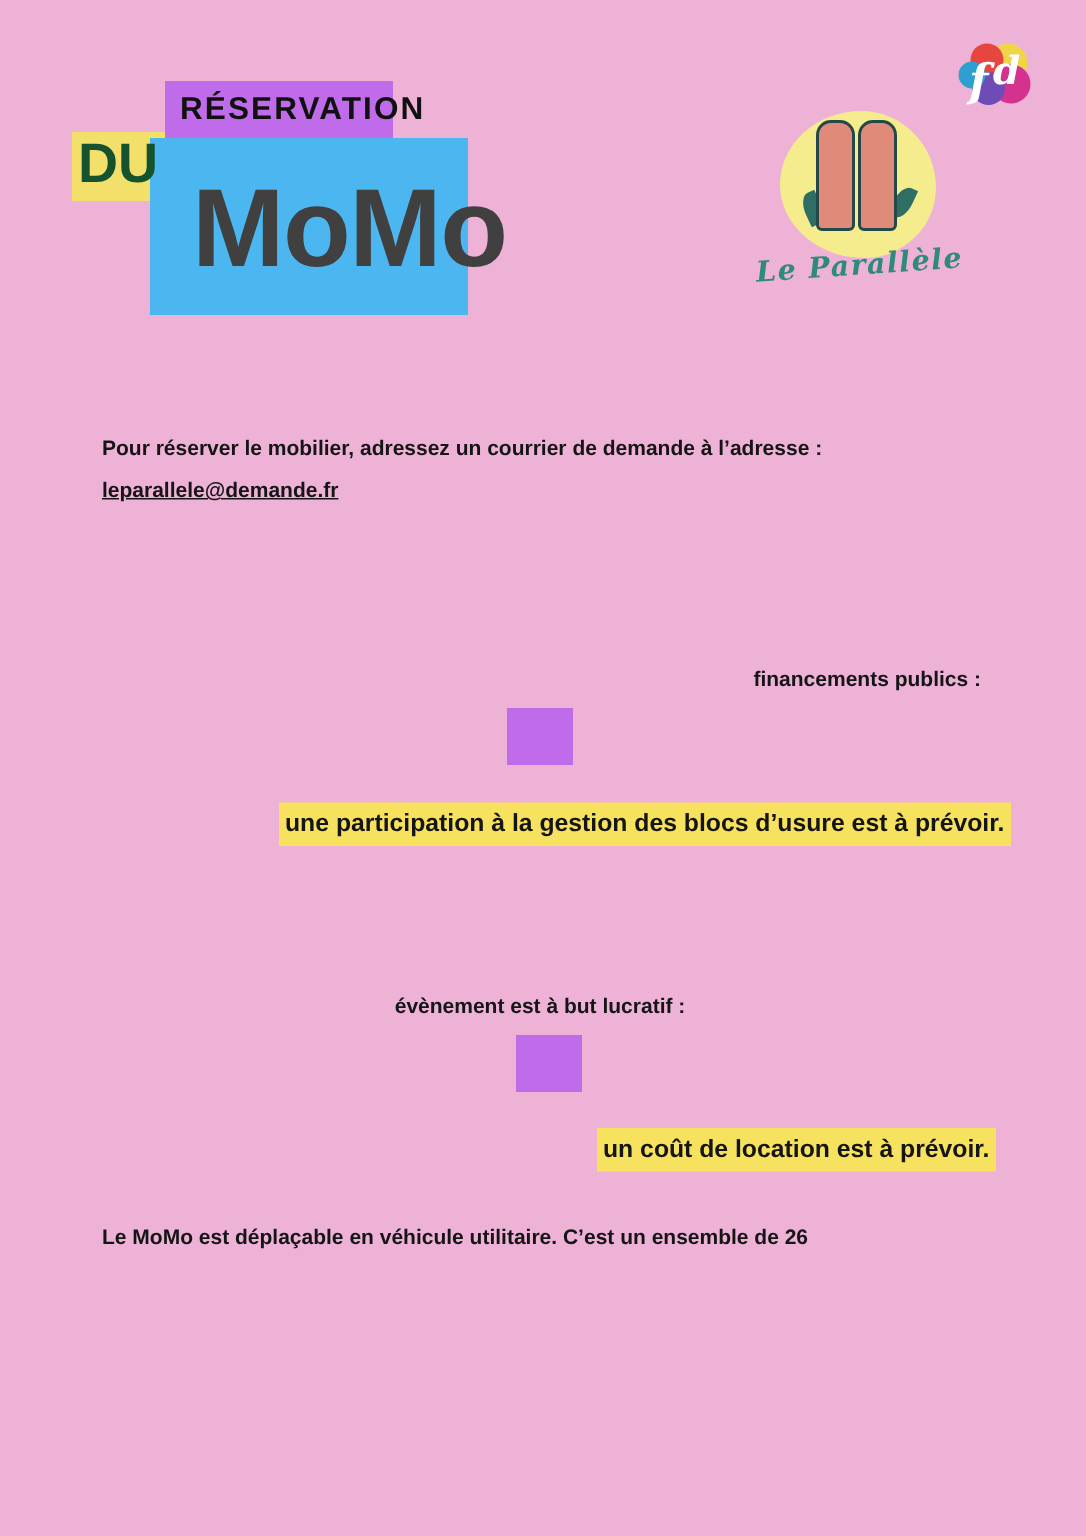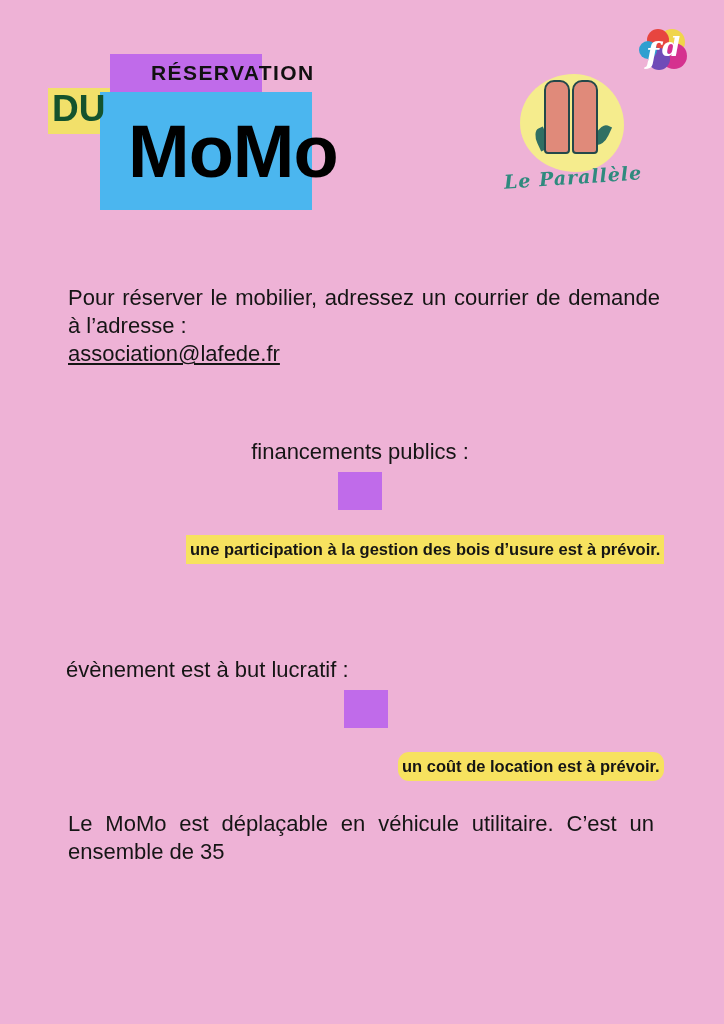--- a/index.html
+++ b/index.html
@@ -59,29 +59,28 @@
   }
   .txt-reservation {
     position: absolute;
     left: 120px;
     top: 58px;
     font-size: 21px;
     font-weight: bold;
     color: #111;
     letter-spacing: 1.4px;
     line-height: 30px;
-    margin-left: 31px;
   }
   .txt-momo {
     position: absolute;
     left: 128px;
     top: 104px;
     font-size: 74px;
     font-weight: bold;
-    color: #000000;
+    color: #404040;
     letter-spacing: -1px;
     line-height: 96px;
   }
 
   
   .logo-fd {
     position: absolute;
     right: 34px;
     top: 26px;
     width: 62px;
@@ -133,43 +132,43 @@
     font-weight: bold;
     font-size: 19px;
     color: #2f8a7e;
     letter-spacing: 1px;
     transform: rotate(-4deg);
   }
 
   
   .para {
     position: absolute;
-    font-weight: normal;
+    font-weight: bold;
     color: #151515;
-    font-size: 22px;
+    font-size: 14px;
     line-height: 28px;
   }
   .p-reserve {
     left: 68px;
     top: 284px;
     width: 592px;
     text-align: justify;
   }
   .mail {
     color: #151515;
     text-decoration: underline;
   }
 
   .p-collectif {
     left: 66px;
     top: 438px;
     width: 588px;
     text-align: justify;
   }
-  .p-collectif .line2 { text-align: center; }
+  .p-collectif .line2 { text-align: right; }
 
   .sq-purple {
     position: absolute;
     width: 44px;
     height: 38px;
     background: #c06bea;
   }
   .sq-purple.s1 { left: 338px; top: 472px; }
   .sq-purple.s2 { left: 344px; top: 690px; }
 
@@ -177,29 +176,29 @@
     position: absolute;
     font-weight: bold;
     font-size: 16.5px;
     color: #151515;
     background: #f7e25f;
     padding: 3px 4px 4px 4px;
     white-space: nowrap;
     line-height: 22px;
   }
   .hl-usure { left: 186px; top: 535px; }
-  .hl-cout  { left: 398px; top: 752px; border-radius: 11px; }
+  .hl-cout  { left: 398px; top: 752px; }
 
   .p-asso {
     left: 66px;
     top: 656px;
     width: 588px;
     text-align: justify;
   }
-  .p-asso .line2 { text-align: left; }
+  .p-asso .line2 { text-align: center; }
 
   .p-momo {
     left: 68px;
     top: 810px;
     width: 586px;
     text-align: justify;
   }
   .p-momo .line2 { text-align: left; }
 </style>
 </head>
@@ -230,30 +229,30 @@
   <div class="blob"></div>
   <div class="leaf l1"></div>
   <div class="leaf l2"></div>
   <div class="bar b1"></div>
   <div class="bar b2"></div>
   <div class="word">Le Parallèle</div>
 </div>
 
 <div class="para p-reserve">
   <span>Pour réserver le mobilier, adressez un courrier de demande à l’adresse :</span><br>
-  <span class="mail">association@lafede.fr</span>
+  <span class="mail">leparallele@demande.fr</span>
 </div>
 
 <div class="para p-collectif">
   <div class="line2">financements publics :</div>
 </div>
 <div class="sq-purple s1"></div>
-<div class="hl hl-usure">une participation à la gestion des bois d’usure est à prévoir.</div>
+<div class="hl hl-usure">une participation à la gestion des blocs d’usure est à prévoir.</div>
 
 <div class="para p-asso">
   <div class="line2">évènement est  à but lucratif :</div>
 </div>
 <div class="sq-purple s2"></div>
 <div class="hl hl-cout">un coût de location est à prévoir.</div>
 
 <div class="para p-momo">
-  <span>Le MoMo est déplaçable en véhicule utilitaire. C’est un ensemble de 35</span>
+  <span>Le MoMo est déplaçable en véhicule utilitaire. C’est un ensemble de 26</span>
 </div>
 
 </body></html>

